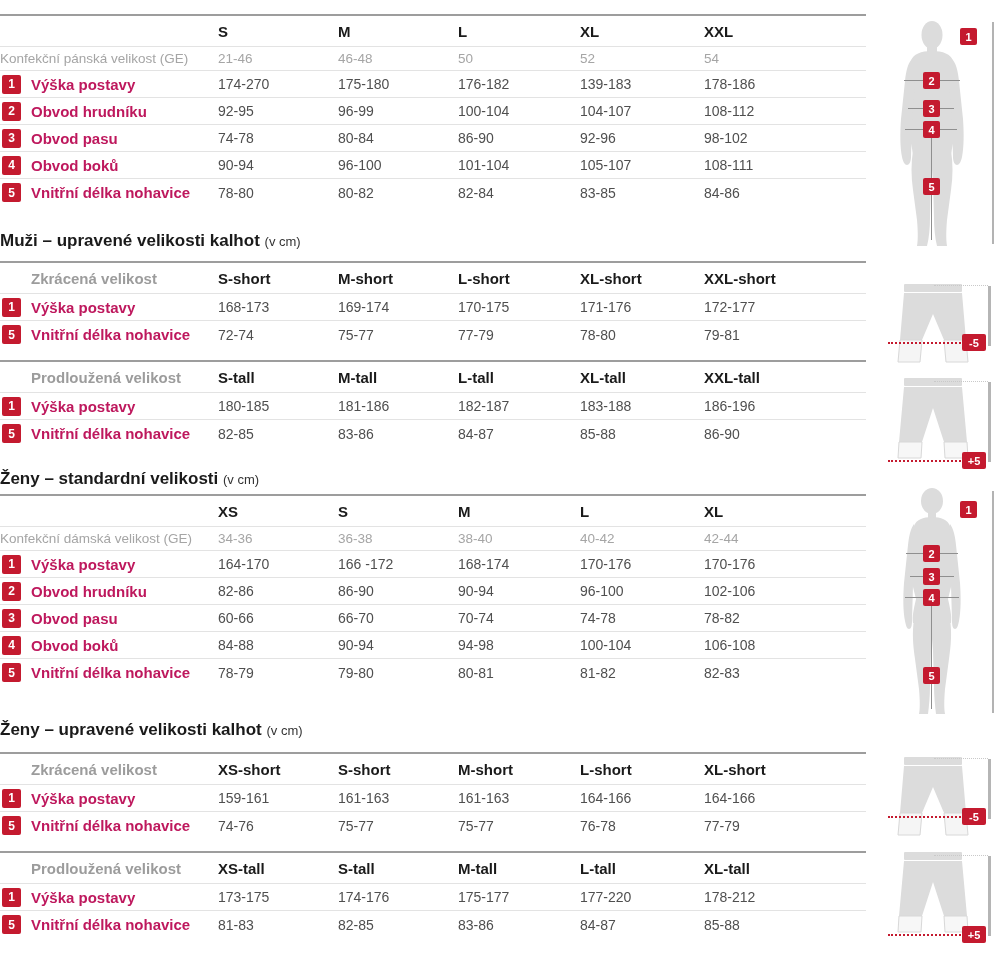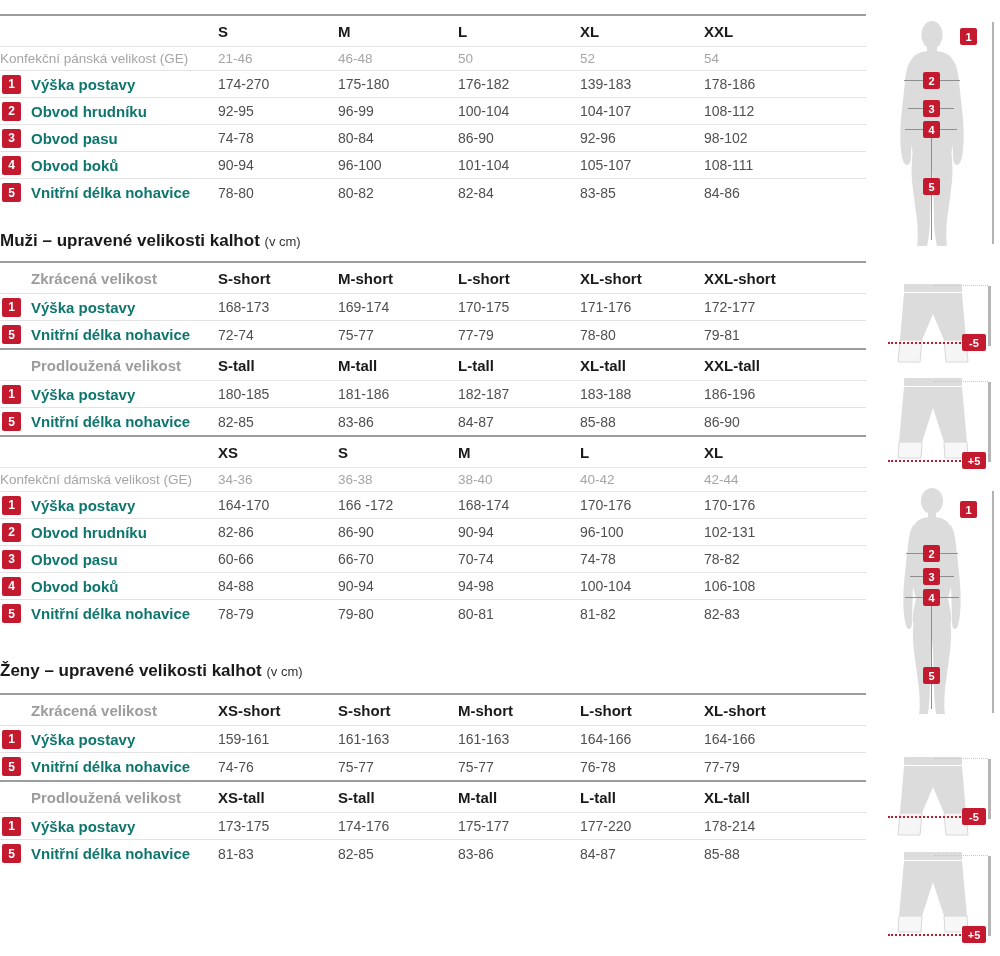--- a/index.html
+++ b/index.html
@@ -17,27 +17,27 @@
   .row.sub{height:24px}
   .row.data{height:27px}
   .col{font-size:15px;font-weight:bold;color:#1a1a1a}
   .ghead{font-size:15px;font-weight:bold;color:#9c9c9c;padding-left:31px}
   .ital{color:#a5a5a5;font-size:13.5px}
   .val{font-size:14px;color:#4f4f4f}
   .lblcell{display:flex;align-items:center;padding-left:2px}
   .badge{width:19px;height:19px;background:#c41a2f;color:#fff;font-size:12px;font-weight:bold;
          display:flex;align-items:center;justify-content:center;border-radius:2px;
          margin-right:10px;flex:0 0 19px}
-  .lab{font-size:15px;font-weight:bold;color:#0f766e;white-space:nowrap}
+  .lab{font-size:15px;font-weight:bold;color:#be185d;white-space:nowrap}
   #t1{margin-top:14px}
   #sec2-title{margin:24px 0 8px 0}
   #sec3-title{margin:21px 0 3px 0}
   #sec4-title{margin:33px 0 10px 0}
   #sec1-title{margin:6px 0 0 0}
-  .tbl.sub2{}
+  .tbl.sub2{margin-top:12px}
   
   .figs{position:absolute;left:866px;top:0;width:134px;height:956px}
   .fig{position:absolute}
   .fig svg{position:absolute;left:0;top:0}
   .vline{position:absolute;width:2px;background:#b3b3b3}
   .hline{position:absolute;height:1px;background:#8f8f8f}
   .iline{position:absolute;width:1px;background:#8f8f8f}
   .fbadge{position:absolute;width:17px;height:17px;background:#c41a2f;color:#fff;
           font-size:11px;font-weight:bold;display:flex;align-items:center;
           justify-content:center;border-radius:2px}
@@ -189,20 +189,24 @@
         <span class="lab">Vnitřní délka nohavice</span>
       </div>
       <div class="val">82-85</div>
       <div class="val">83-86</div>
       <div class="val">84-87</div>
       <div class="val">85-88</div>
       <div class="val">86-90</div>
     </div>
   </div>
 
+  <div class="sec-title" id="sec3-title">
+    <span>Ženy – standardní velikosti</span>
+    <span class="unit">(v cm)</span>
+  </div>
   <div class="tbl">
     <div class="row head">
       <div class="lblcell"></div>
       <div class="col">XS</div>
       <div class="col">S</div>
       <div class="col">M</div>
       <div class="col">L</div>
       <div class="col">XL</div>
     </div>
     <div class="row sub">
@@ -226,21 +230,21 @@
     </div>
     <div class="row data">
       <div class="lblcell">
         <span class="badge">2</span>
         <span class="lab">Obvod hrudníku</span>
       </div>
       <div class="val">82-86</div>
       <div class="val">86-90</div>
       <div class="val">90-94</div>
       <div class="val">96-100</div>
-      <div class="val">102-131</div>
+      <div class="val">102-106</div>
     </div>
     <div class="row data">
       <div class="lblcell">
         <span class="badge">3</span>
         <span class="lab">Obvod pasu</span>
       </div>
       <div class="val">60-66</div>
       <div class="val">66-70</div>
       <div class="val">70-74</div>
       <div class="val">74-78</div>
@@ -317,21 +321,21 @@
     </div>
     <div class="row data">
       <div class="lblcell">
         <span class="badge">1</span>
         <span class="lab">Výška postavy</span>
       </div>
       <div class="val">173-175</div>
       <div class="val">174-176</div>
       <div class="val">175-177</div>
       <div class="val">177-220</div>
-      <div class="val">178-214</div>
+      <div class="val">178-212</div>
     </div>
     <div class="row data">
       <div class="lblcell">
         <span class="badge">5</span>
         <span class="lab">Vnitřní délka nohavice</span>
       </div>
       <div class="val">81-83</div>
       <div class="val">82-85</div>
       <div class="val">83-86</div>
       <div class="val">84-87</div>

